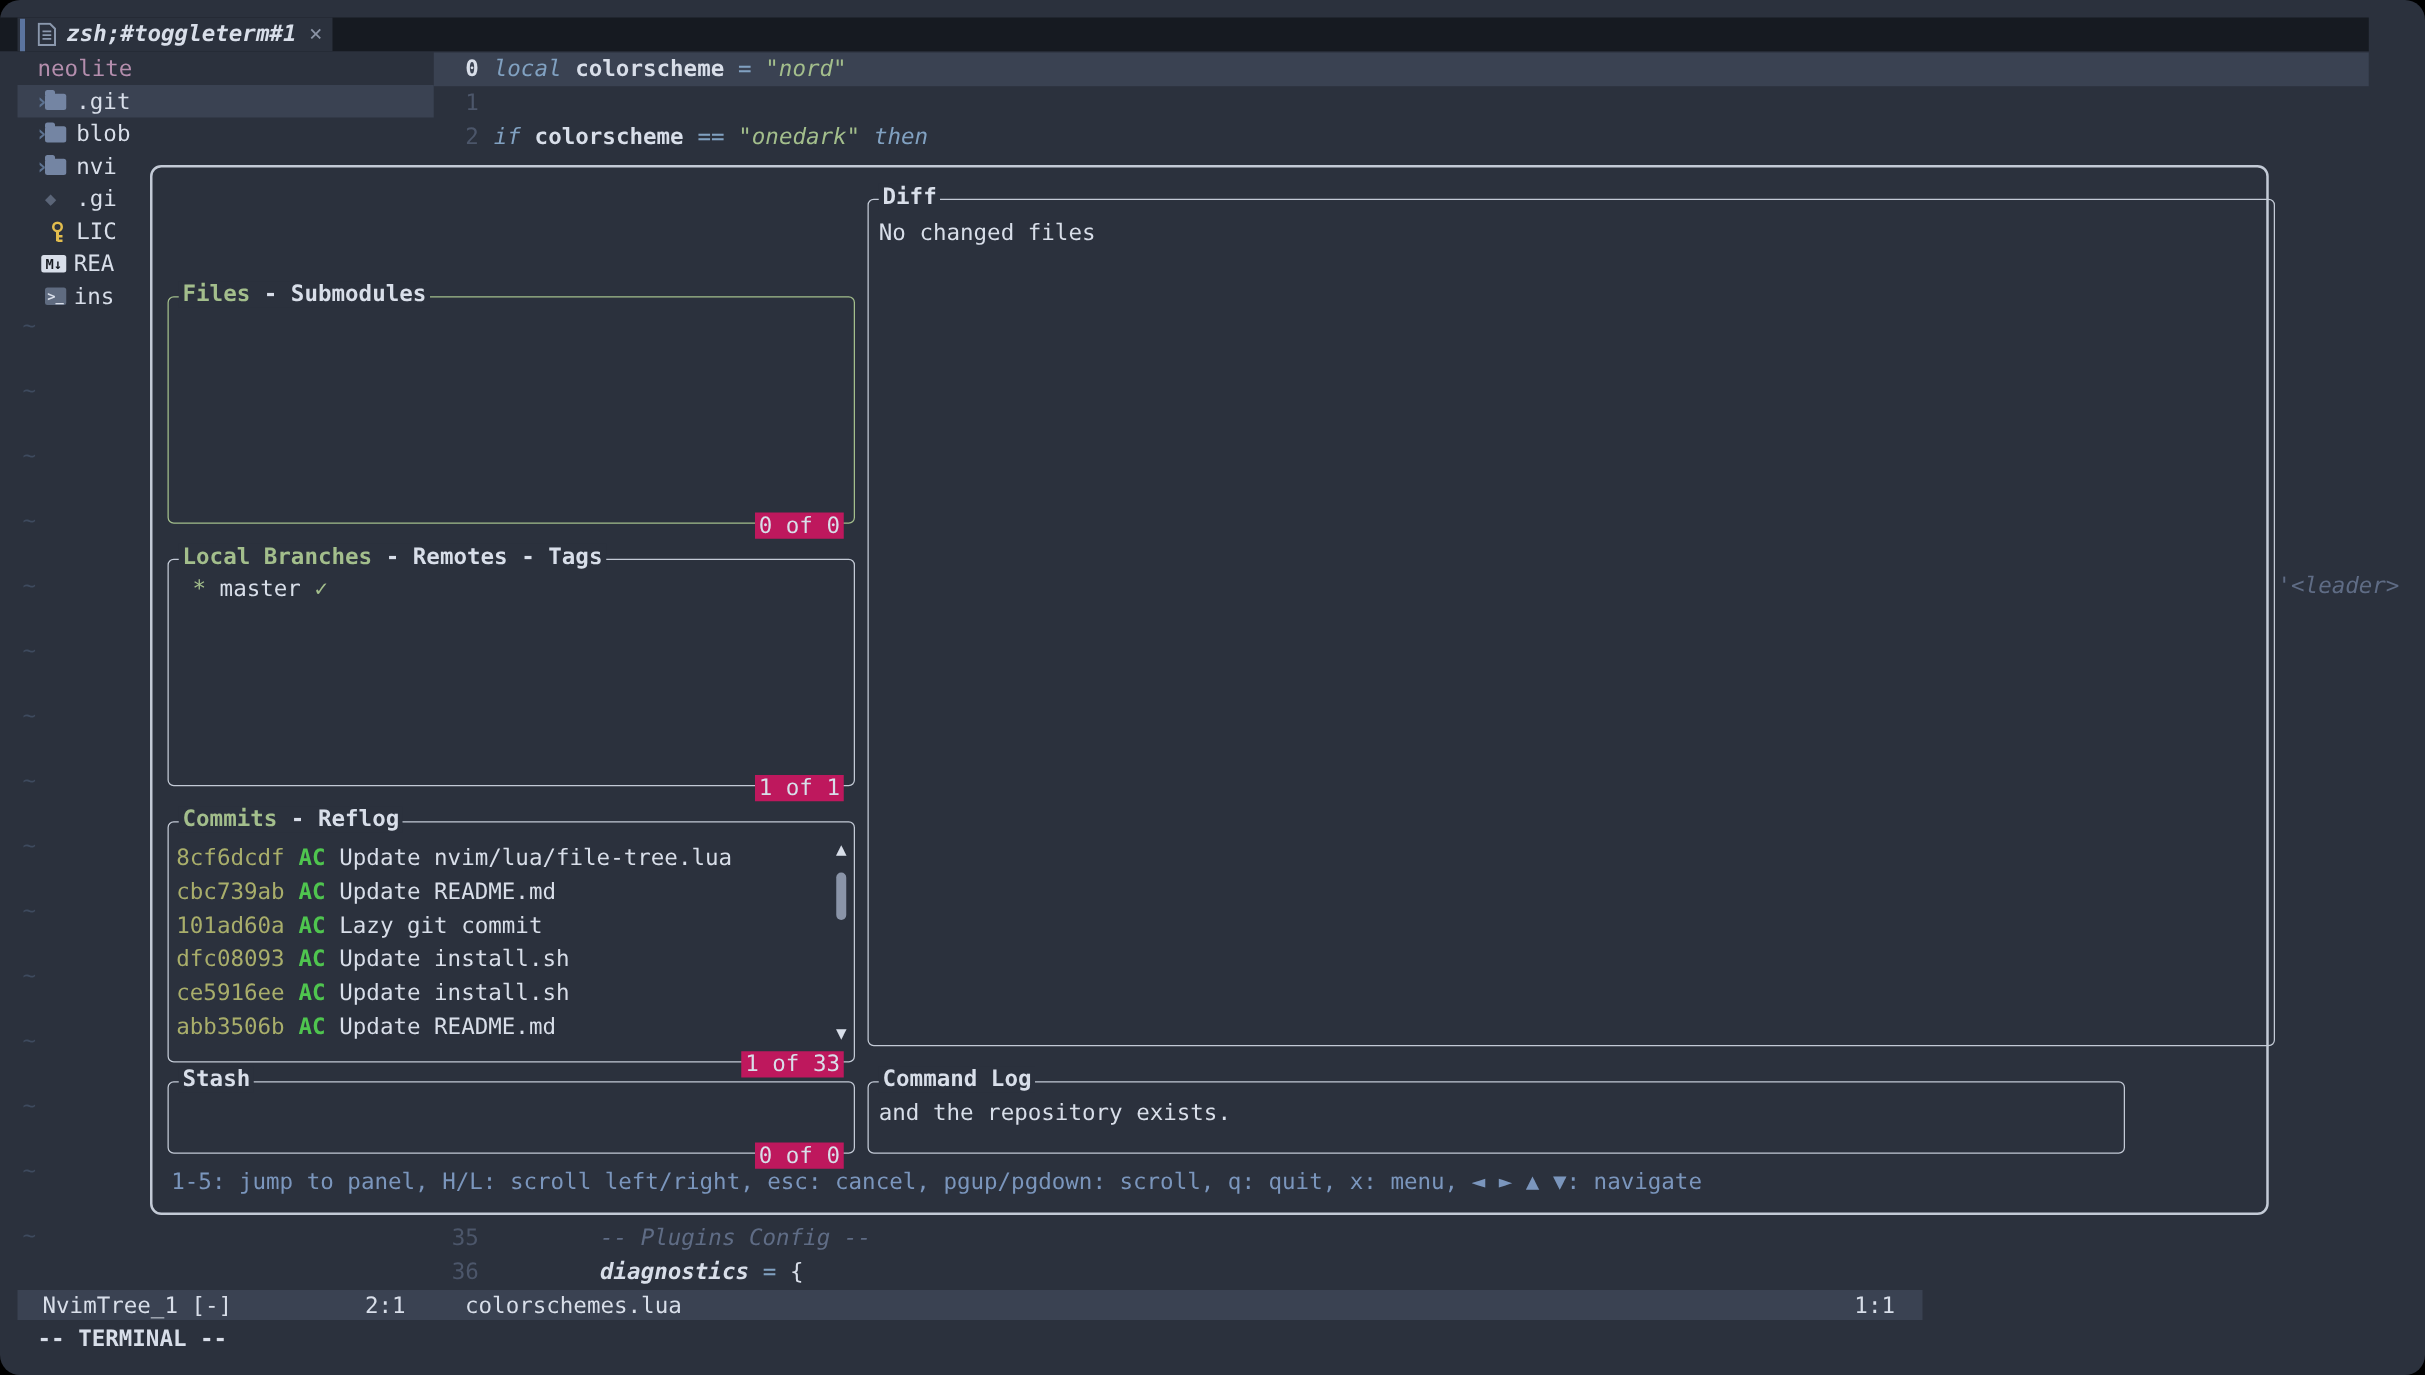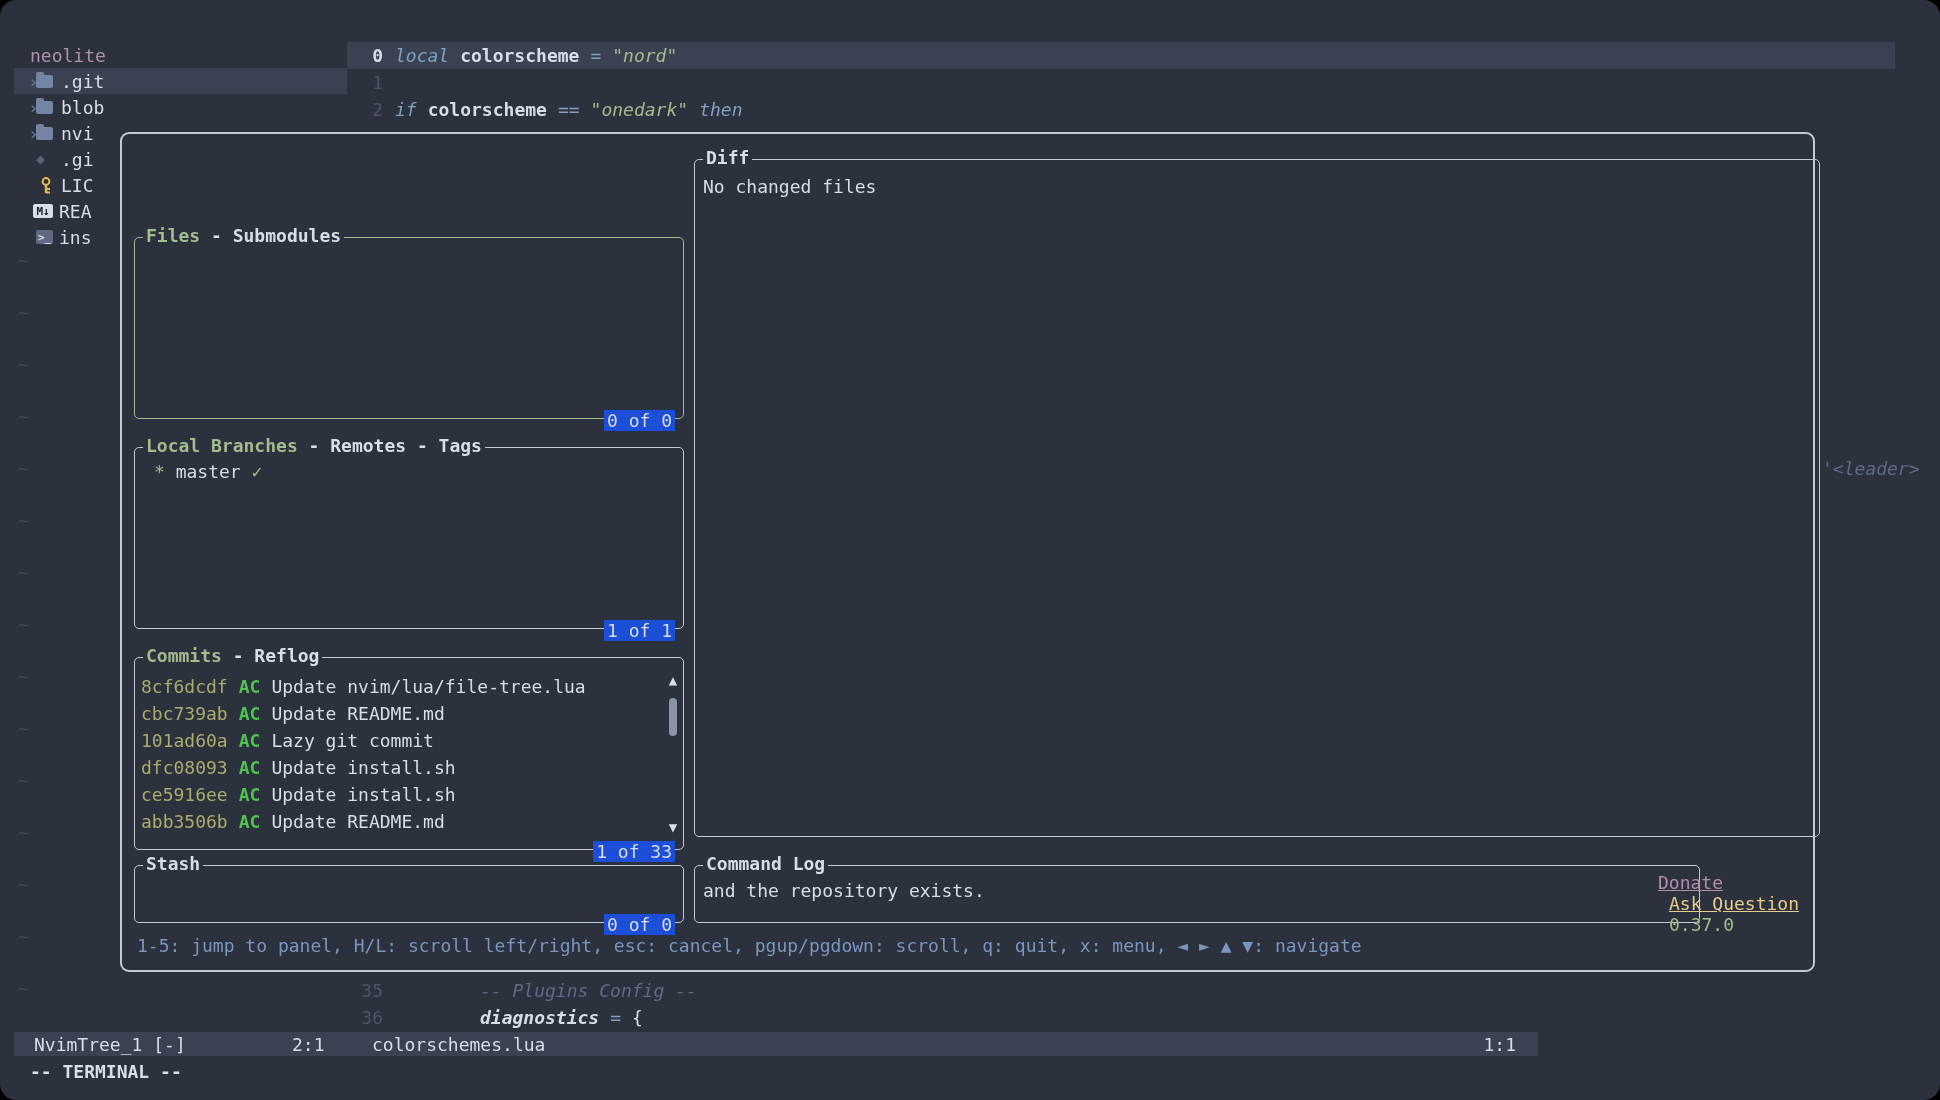--- a/index.html
+++ b/index.html
@@ -55,21 +55,21 @@
                  font-style:italic; white-space:pre; }
 
   
   .lazygit { position:absolute; left:120px; top:132px; width:1695px; height:840px;
              background:#2b313d; border:2px solid #c3cad6; border-radius:9px; }
   .panel { position:absolute; border:1.5px solid #c3cad6; border-radius:5px; }
   .panel.active { border-color:#a3be8c; }
   .ptitle { position:absolute; top:-13px; left:8px; background:#2b313d; padding:0 3px;
             font-weight:bold; white-space:pre; }
   .ptitle .tab-active { color:#a3be8c; }
-  .pcount { position:absolute; bottom:-13px; right:8px; background:#1d4ed8; padding:0 3px; white-space:pre; }
+  .pcount { position:absolute; bottom:-13px; right:8px; background:#be185d; padding:0 3px; white-space:pre; }
   .pcontent { padding:14px 8px 0 8px; line-height:26px; white-space:pre; }
   .green { color:#a3be8c; }
   .commit-list { padding:15px 24px 0 6px;text-align:center; }
   .commit-row { height:27px; display:flex; align-items:center; white-space:pre; }
   .c-hash { color:#a9ae6b; margin-right:11px; }
   .c-author { color:#4fc54f; font-weight:bold; margin-right:11px; }
   .scrollbar { position:absolute; top:14px; bottom:14px; right:2px; width:16px; font-size:14px;
                color:#d8dee9; text-align:center; }
   .scroll-up { position:absolute; top:0; left:0; right:0; }
   .scroll-down { position:absolute; bottom:0; left:0; right:0; }
@@ -89,20 +89,33 @@
   .sl-filename { position:absolute; left:358px; }
   .sl-filepos { position:absolute; right:22px; }
   .modeline { position:absolute; left:30px; top:1058px; height:26px; font-weight:bold;
               display:flex; align-items:center; }
 </style>
 </head>
 <body>
 
 <div class="window">
 
+  <div class="tabbar">
+    <div class="tab">
+      <div class="tab-indicator"></div>
+      <svg class="doc-icon" viewBox="0 0 15 19">
+        <path d="M1 1 h9 l4 4 v13 h-13 z" fill="none" stroke="#8b98ad" stroke-width="1.6"></path>
+        <line x1="4" y1="7" x2="11" y2="7" stroke="#8b98ad" stroke-width="1.4"></line>
+        <line x1="4" y1="10" x2="11" y2="10" stroke="#8b98ad" stroke-width="1.4"></line>
+        <line x1="4" y1="13" x2="11" y2="13" stroke="#8b98ad" stroke-width="1.4"></line>
+      </svg>
+      <span class="tab-title">zsh;#toggleterm#1</span>
+      <span class="tab-close">×</span>
+    </div>
+  </div>
 
   <div class="tree-row" style="top:42px">
     <span class="tree-root">neolite</span>
   </div>
   <div class="tree-row selected" style="top:68px">
     <span class="chevron">›</span>
     <span class="folder"></span>
     <span>.git</span>
   </div>
   <div class="tree-row" style="top:94px">
@@ -221,25 +234,20 @@
       <span class="ptitle">Diff</span>
       <div class="pcontent" style="padding-top:14px">No changed files</div>
     </div>
 
     <div class="panel" style="left:572px;top:731px;width:1006px;height:58px">
       <span class="ptitle">Command Log</span>
       <div class="pcontent" style="padding-top:12px">and the repository exists.</div>
     </div>
 
     <div class="keybinds">1-5: jump to panel, H/L: scroll left/right, esc: cancel, pgup/pgdown: scroll, q: quit, x: menu, ◄ ► ▲ ▼: navigate</div>
-    <div class="lg-links">
-      <span class="link-donate">Donate</span>
-      <span class="link-ask">Ask Question</span>
-      <span class="lg-version">0.37.0</span>
-    </div>
   </div>
 
   <div class="statusline">
     <span class="sl-buffer">NvimTree_1 [-]</span>
     <span class="sl-treepos">2:1</span>
     <span class="sl-filename">colorschemes.lua</span>
     <span class="sl-filepos">1:1</span>
   </div>
   <div class="modeline">-- TERMINAL --</div>
 

